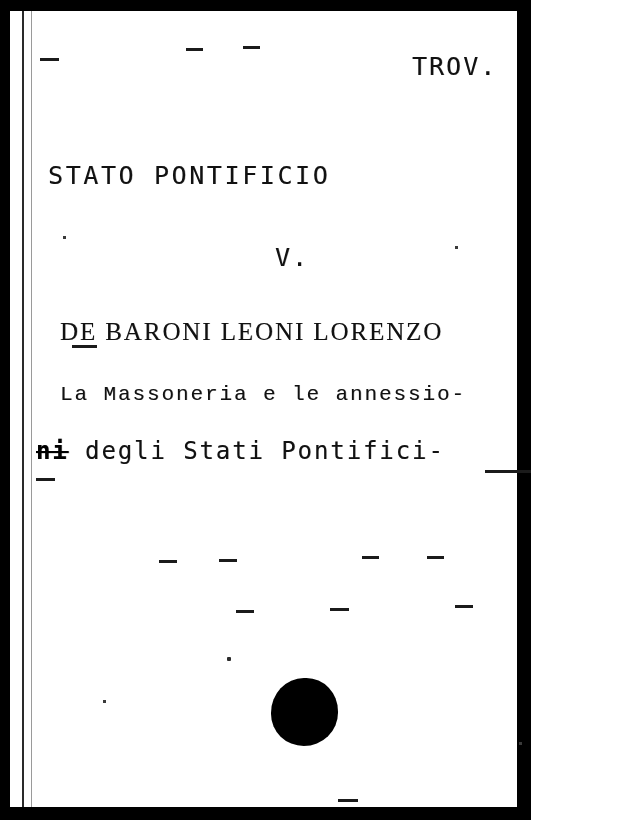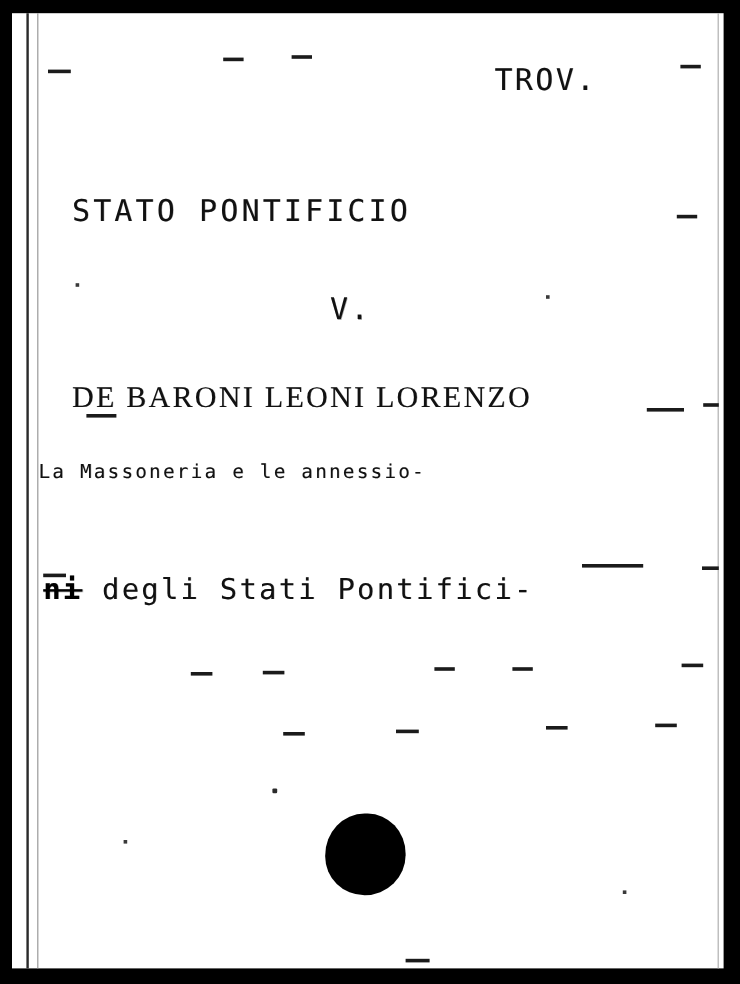--- a/index.html
+++ b/index.html
@@ -9,21 +9,21 @@
   }
   body {
     width: 617px;
     height: 820px;
     overflow: hidden;
     font-family: "DejaVu Sans Mono", monospace;
   }
 
   #card {
     position: relative;
-    width: 617px;
+    width: 531px;
     height: 820px;
     background: #ffffff;
     overflow: hidden;
   }
 
   
   .edge {
     position: absolute;
     background: #000;
   }
@@ -45,34 +45,33 @@
   .tl {
     position: absolute;
     color: #111;
     font-family: "DejaVu Sans Mono", monospace;
     white-space: pre;
     letter-spacing: 1.5px;
     text-shadow: 0.4px 0.4px 0 rgba(0,0,0,0.35);
   }
 
   #line-trov     { left: 412px; top: 52px;  font-size: 25px; letter-spacing: 2px; }
-  #line-stato    { left: 60px;  top: 161px; font-size: 25px; letter-spacing: 2.6px; }
+  #line-stato    { left: 48px;  top: 161px; font-size: 25px; letter-spacing: 2.6px; }
   #line-v        { left: 275px; top: 243px; font-size: 25px; letter-spacing: 2px; }
   #line-author   { left: 60px;  top: 318px; font-size: 25px; letter-spacing: 1.9px; font-family: Liberation Serif, serif; }
-  #line-title1   { left: 32px;  top: 383px; font-size: 16px; letter-spacing: 1.9px; }
+  #line-title1   { left: 60px;  top: 383px; font-size: 21px; letter-spacing: 1.9px; font-family: Liberation Mono, monospace; }
   #line-title2   { left: 36px;  top: 437px; font-size: 24px; letter-spacing: 1.9px; }
 
   
   .overstrike {
     display: inline-block;
     font-weight: bold;
     color: #000;
     text-decoration: line-through;
     text-decoration-thickness: 2px;
-    margin-top: 40px;
   }
 
   
   .dash {
     position: absolute;
     background: #1b1b1b;
     height: 3px;
   }
   .dot {
     position: absolute;

